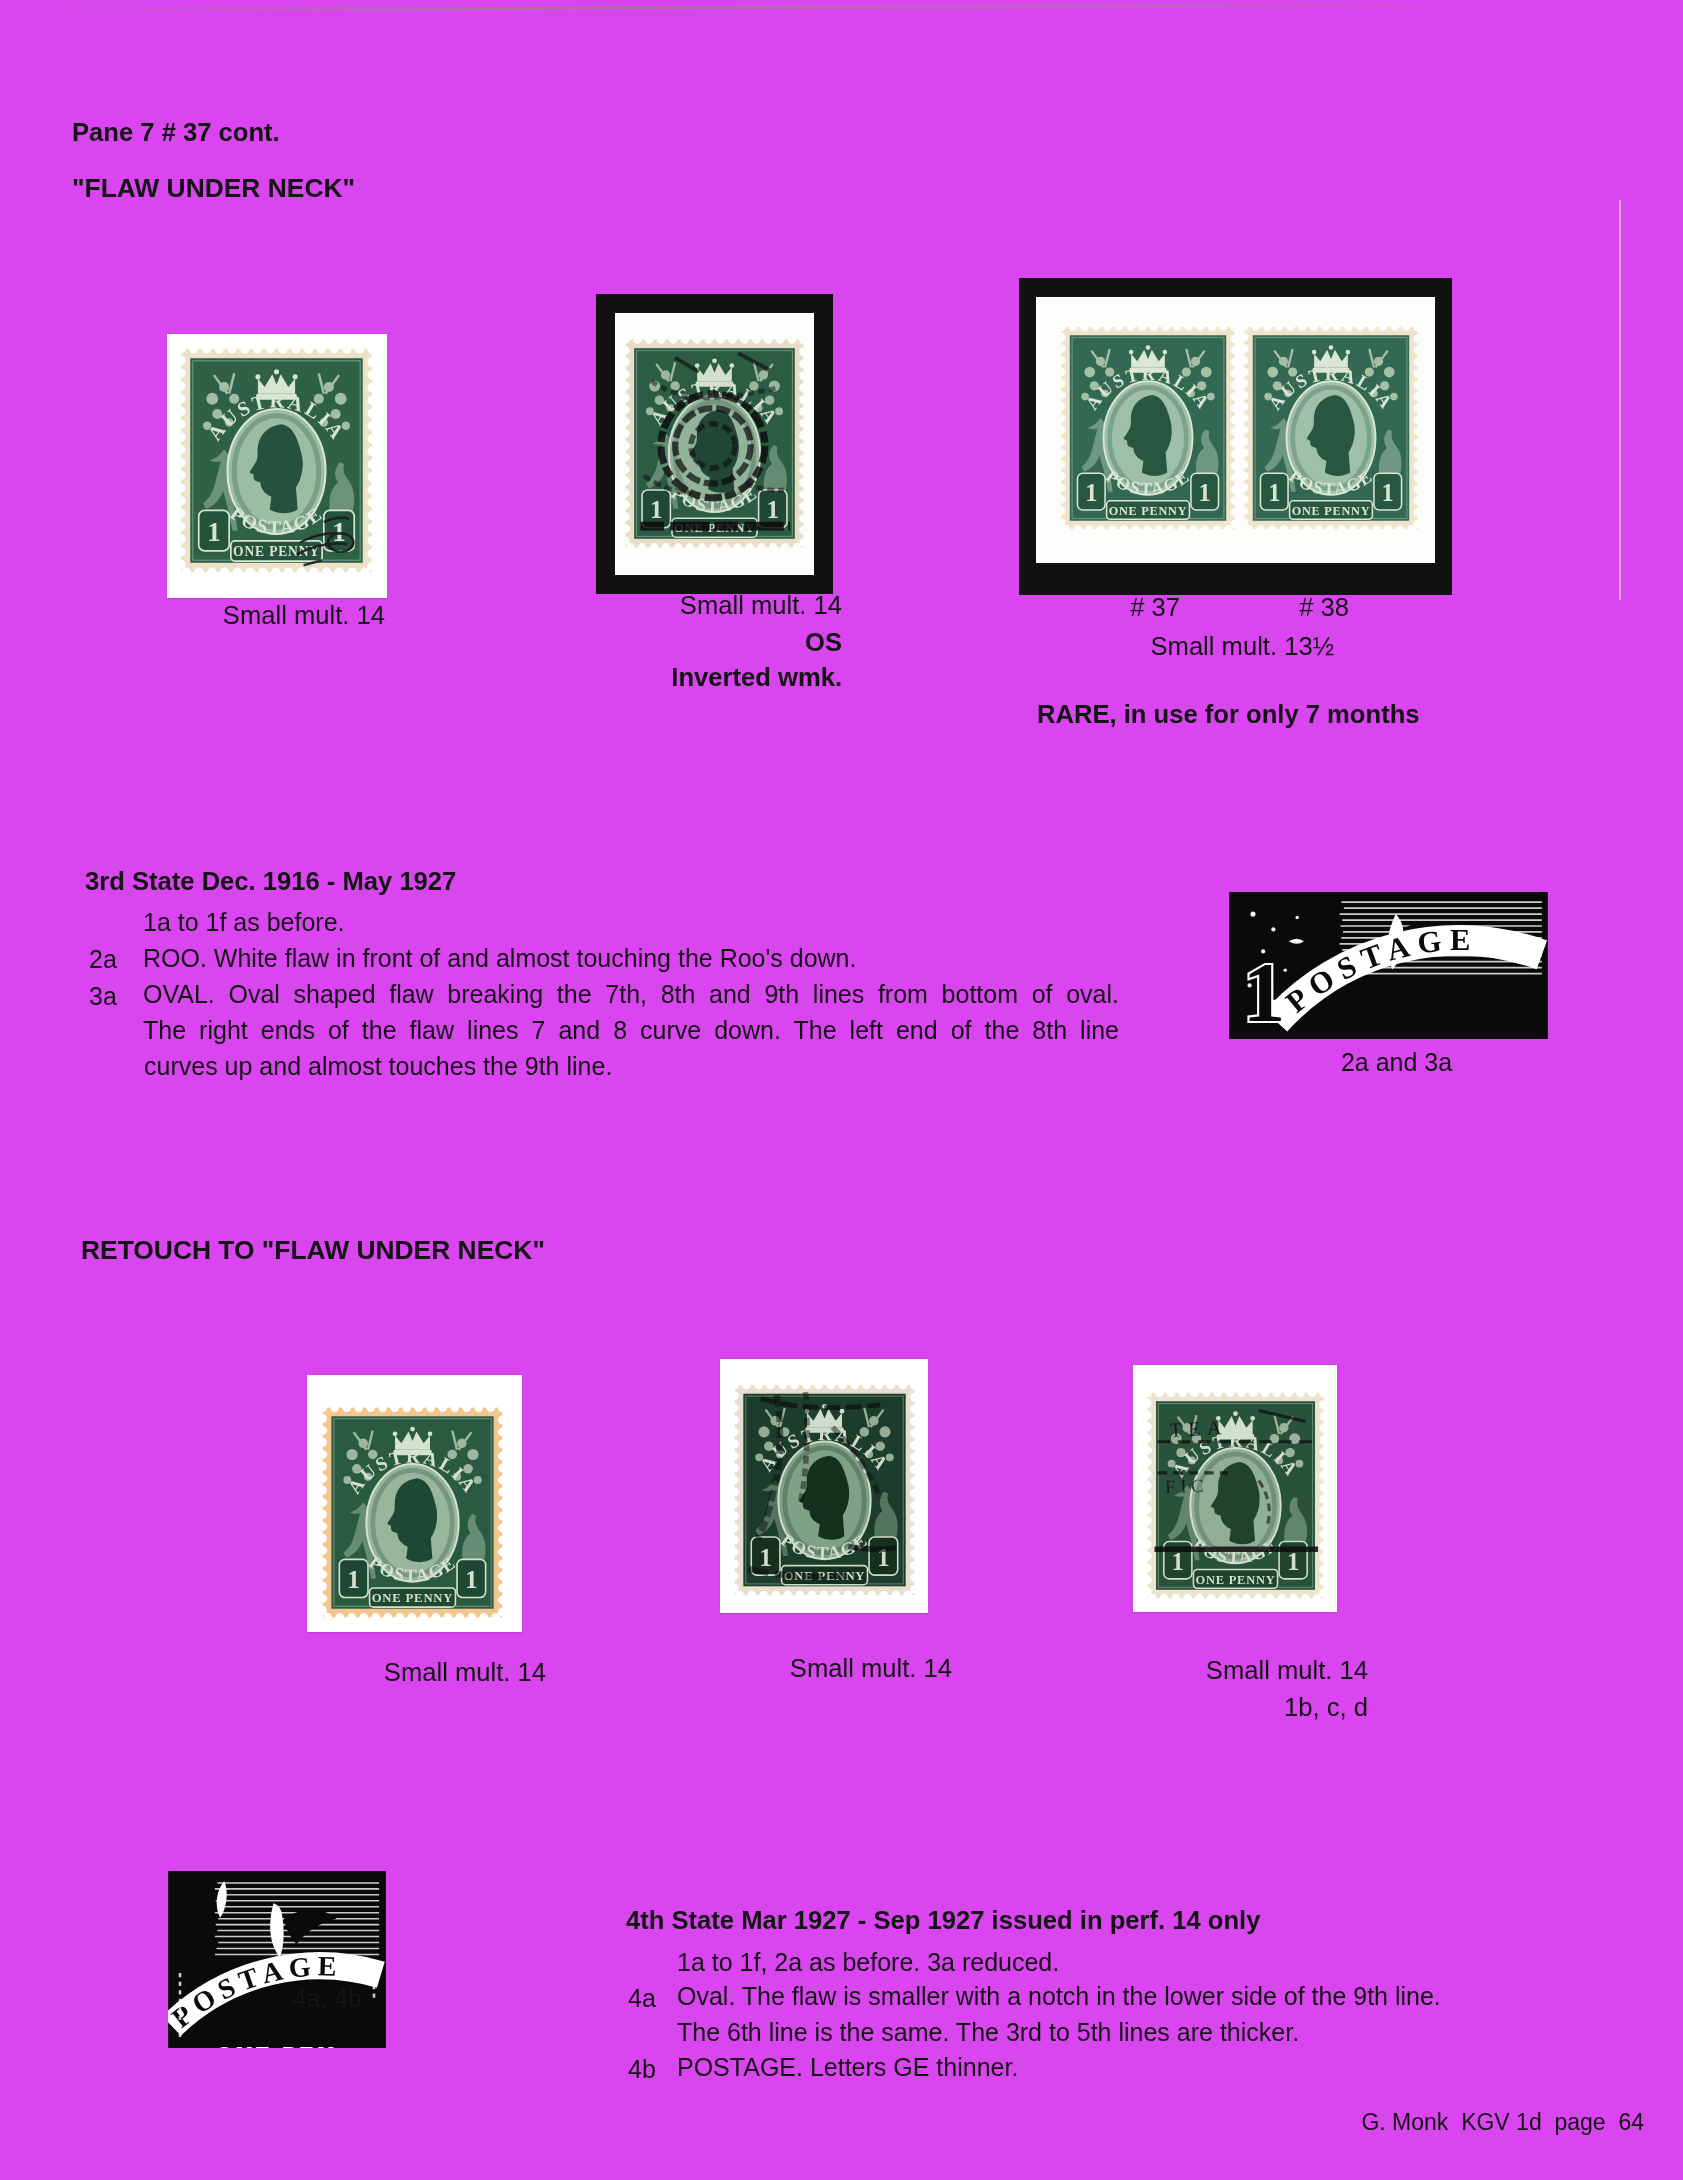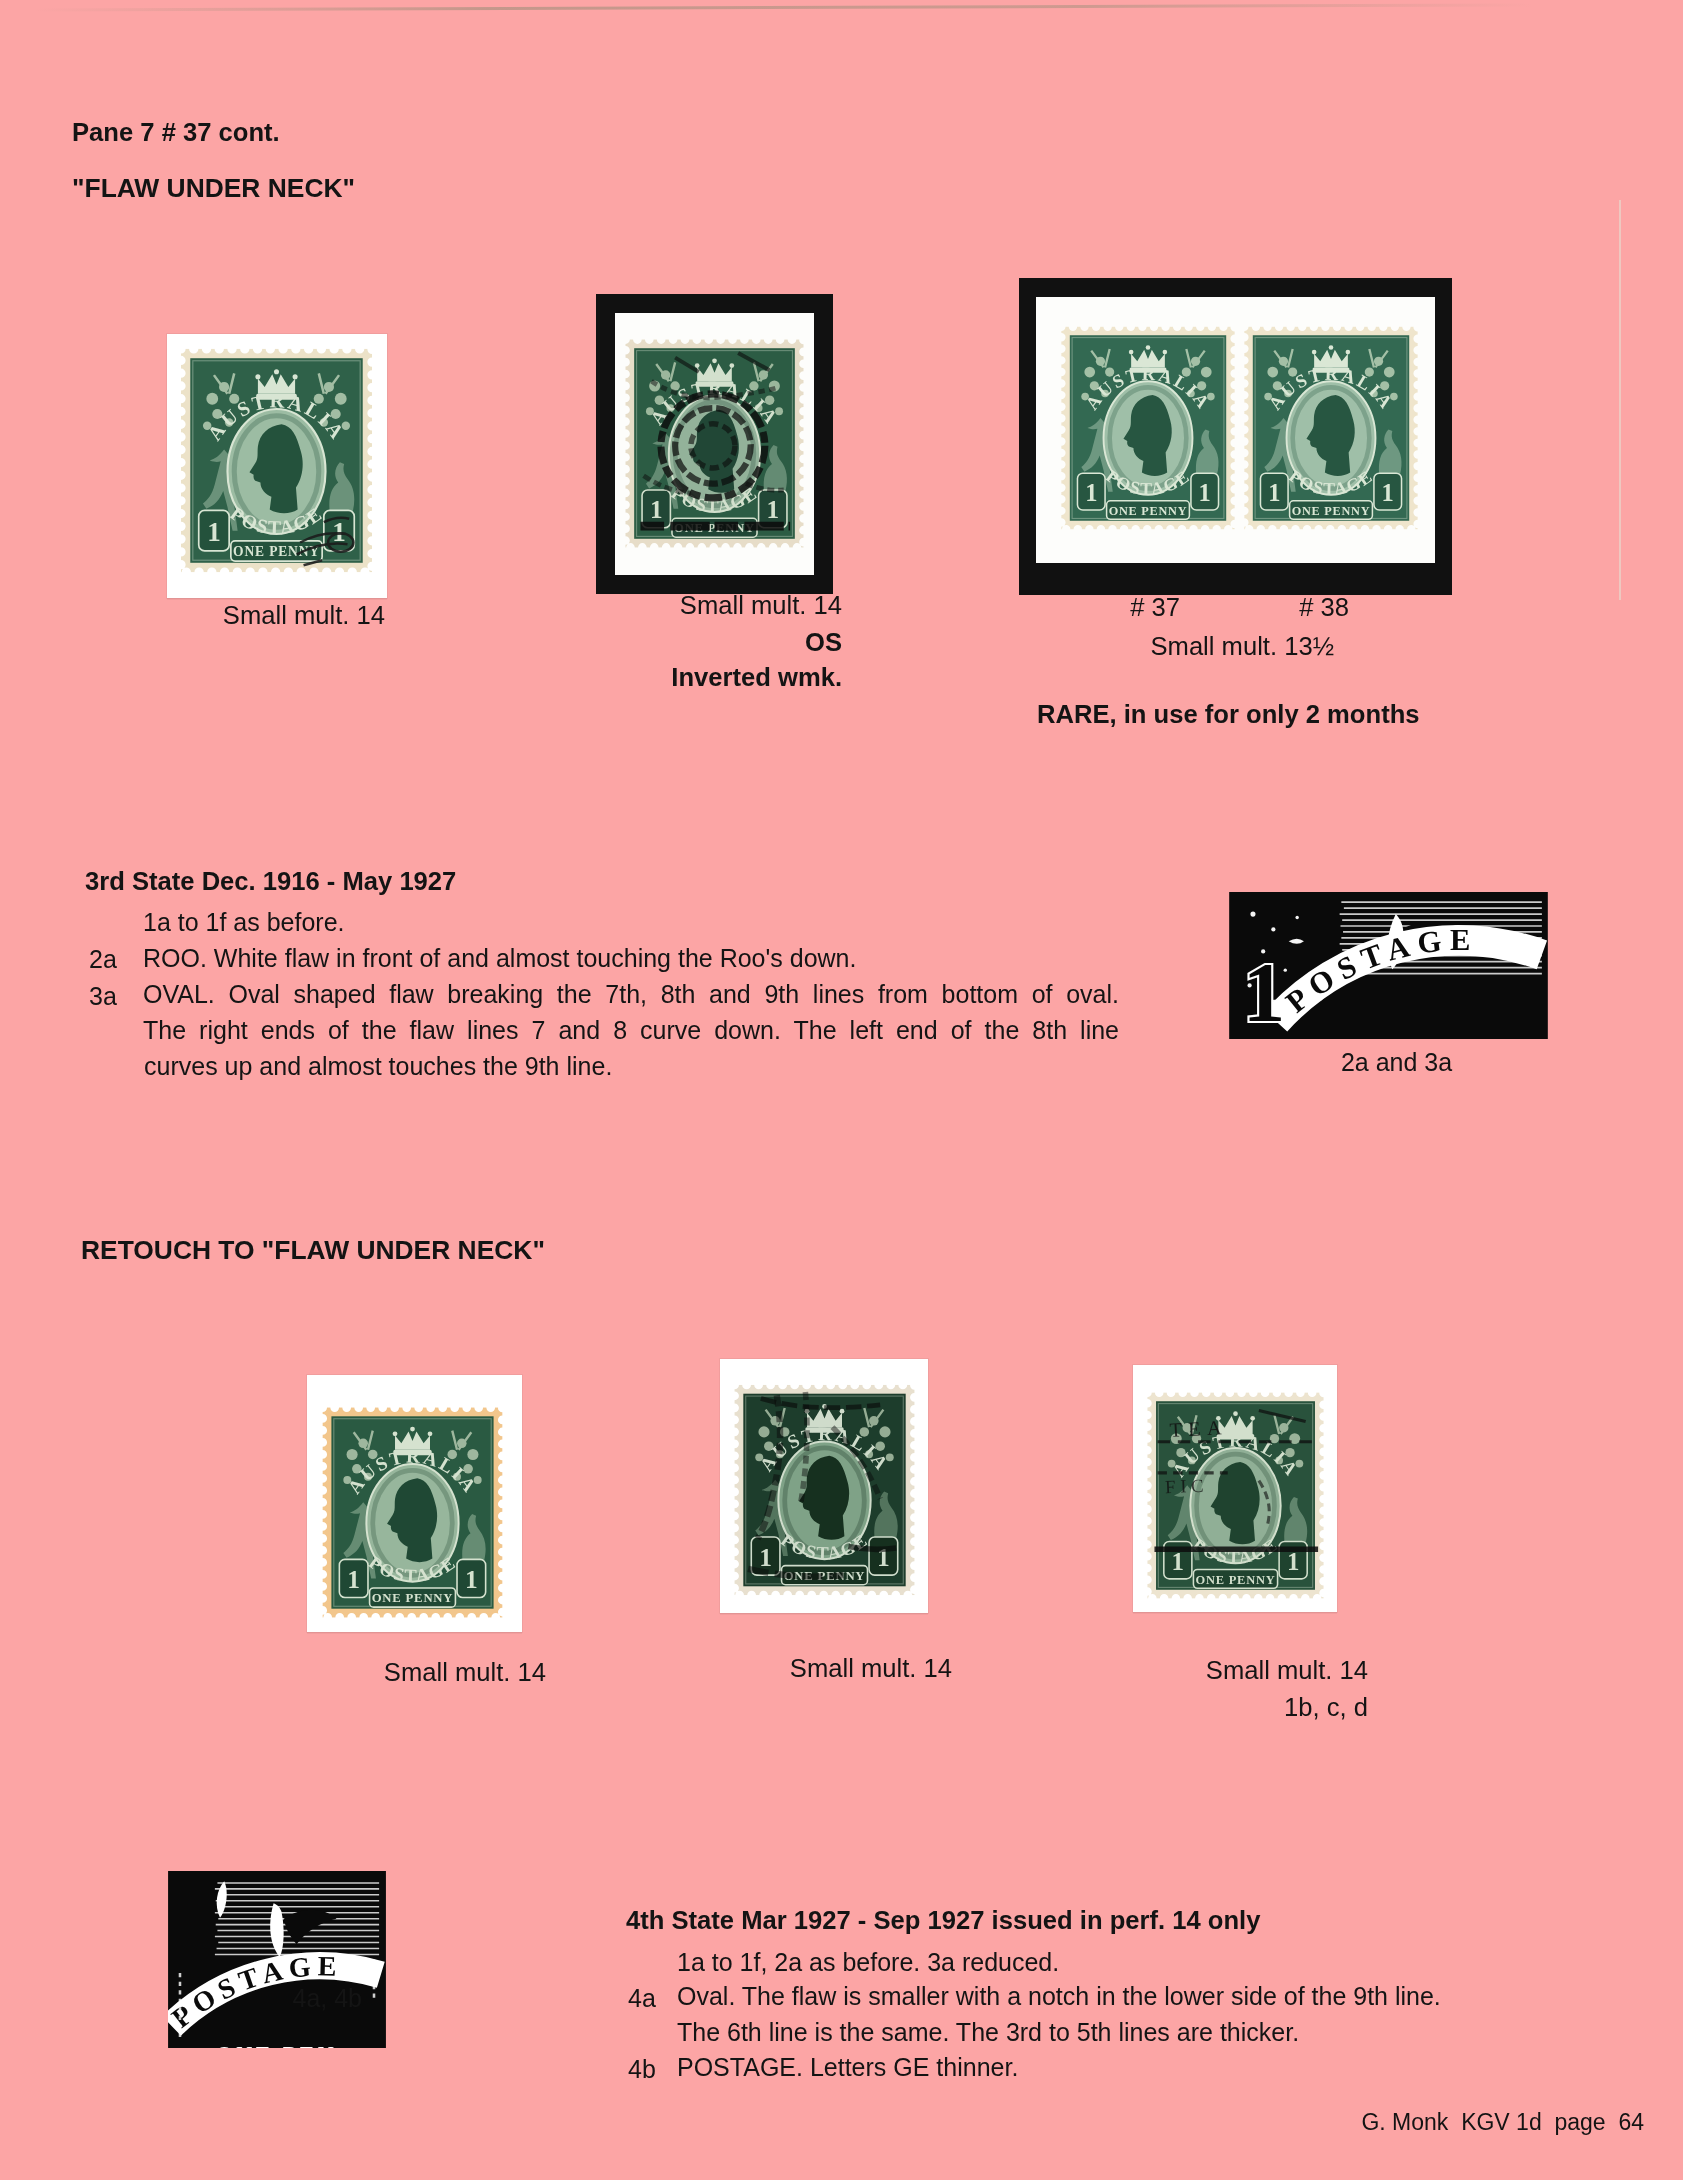--- a/index.html
+++ b/index.html
@@ -1,16 +1,16 @@
 <!DOCTYPE html>
 <html style="font-size:13.6px"><head>
 <meta charset="utf-8">
 <style>
   html,body{margin:0;padding:0;background:#8a8a8a;}
-  .page{position:relative;width:1683px;height:2181px;background:#fca5a5;
+  .page{position:relative;width:1683px;height:2181px;background:#d946ef;
         font-family:"Liberation Sans",sans-serif;color:#141414;overflow:hidden;}
   .abs{position:absolute;}
   .bold{font-weight:bold;}
   .h30{font-size:25.6px;}
   .h29{font-size:25px;line-height:36px;}
   .cap{font-size:25.6px;text-align:right;}
   .scanline{height:2.6px;background:linear-gradient(to right,rgba(170,160,140,0),rgba(150,140,118,.55) 30%,rgba(150,140,118,.45) 70%,rgba(170,160,140,0));transform:rotate(-.2deg);}
   .vline{width:1.7px;background:#e4dfd2;}
   .card{background:#ffffff;box-shadow:0 0 0 0.9px rgba(0,0,0,.05),0 1.7px 0 rgba(0,0,0,.06);}
   .mount{background:#111111;}
@@ -139,21 +139,21 @@
     <svg class="stamp" style="left:37px;top:34px;--paper:#efe5cc;--ink:#336952;--ink2:#275641;--mid:#9fbfa8;--lt:#dae7d5;--lt2:#c1d6bc;--holes:#fdfdfb;" width="184" height="232" viewBox="0 0 240 278">
         <use href="#kgv"></use>
       </svg>
     <svg class="stamp" style="left:220px;top:34px;--paper:#efe5cc;--ink:#336952;--ink2:#275641;--mid:#9fbfa8;--lt:#dae7d5;--lt2:#c1d6bc;--holes:#fdfdfb;" width="184" height="232" viewBox="0 0 240 278">
         <use href="#kgv"></use>
       </svg>
   </div>
   <div class="abs cap" style="left:1052px;top:593px;width:128px;"># 37</div>
   <div class="abs cap" style="left:1221px;top:593px;width:128px;"># 38</div>
   <div class="abs cap" style="left:1078px;top:632px;width:256px;">Small mult. 13½</div>
-  <div class="abs bold h30" style="left:1037px;top:700px;">RARE, in use for only 2 months</div>
+  <div class="abs bold h30" style="left:1037px;top:700px;">RARE, in use for only 7 months</div>
 
   <div class="abs bold h30" style="left:85px;top:867px;">3rd State Dec. 1916 - May 1927</div>
   <div class="abs h29" style="left:143px;top:904px;">1a to 1f as before.</div>
 
   <div class="abs h29" style="left:89px;top:941px;">2a</div>
   <div class="abs h29" style="left:143px;top:940px;">ROO. White flaw in front of and almost touching the Roo's down.</div>
 
   <div class="abs h29" style="left:89px;top:978px;">3a</div>
   <div class="abs h29 justify" style="left:143px;top:976px;width:976px;">OVAL. Oval shaped flaw breaking the 7th, 8th and 9th lines from bottom of oval.</div>
   <div class="abs h29 justify" style="left:143px;top:1012px;width:976px;">The right ends of the flaw lines 7 and 8 curve down. The left end of the 8th line</div>

